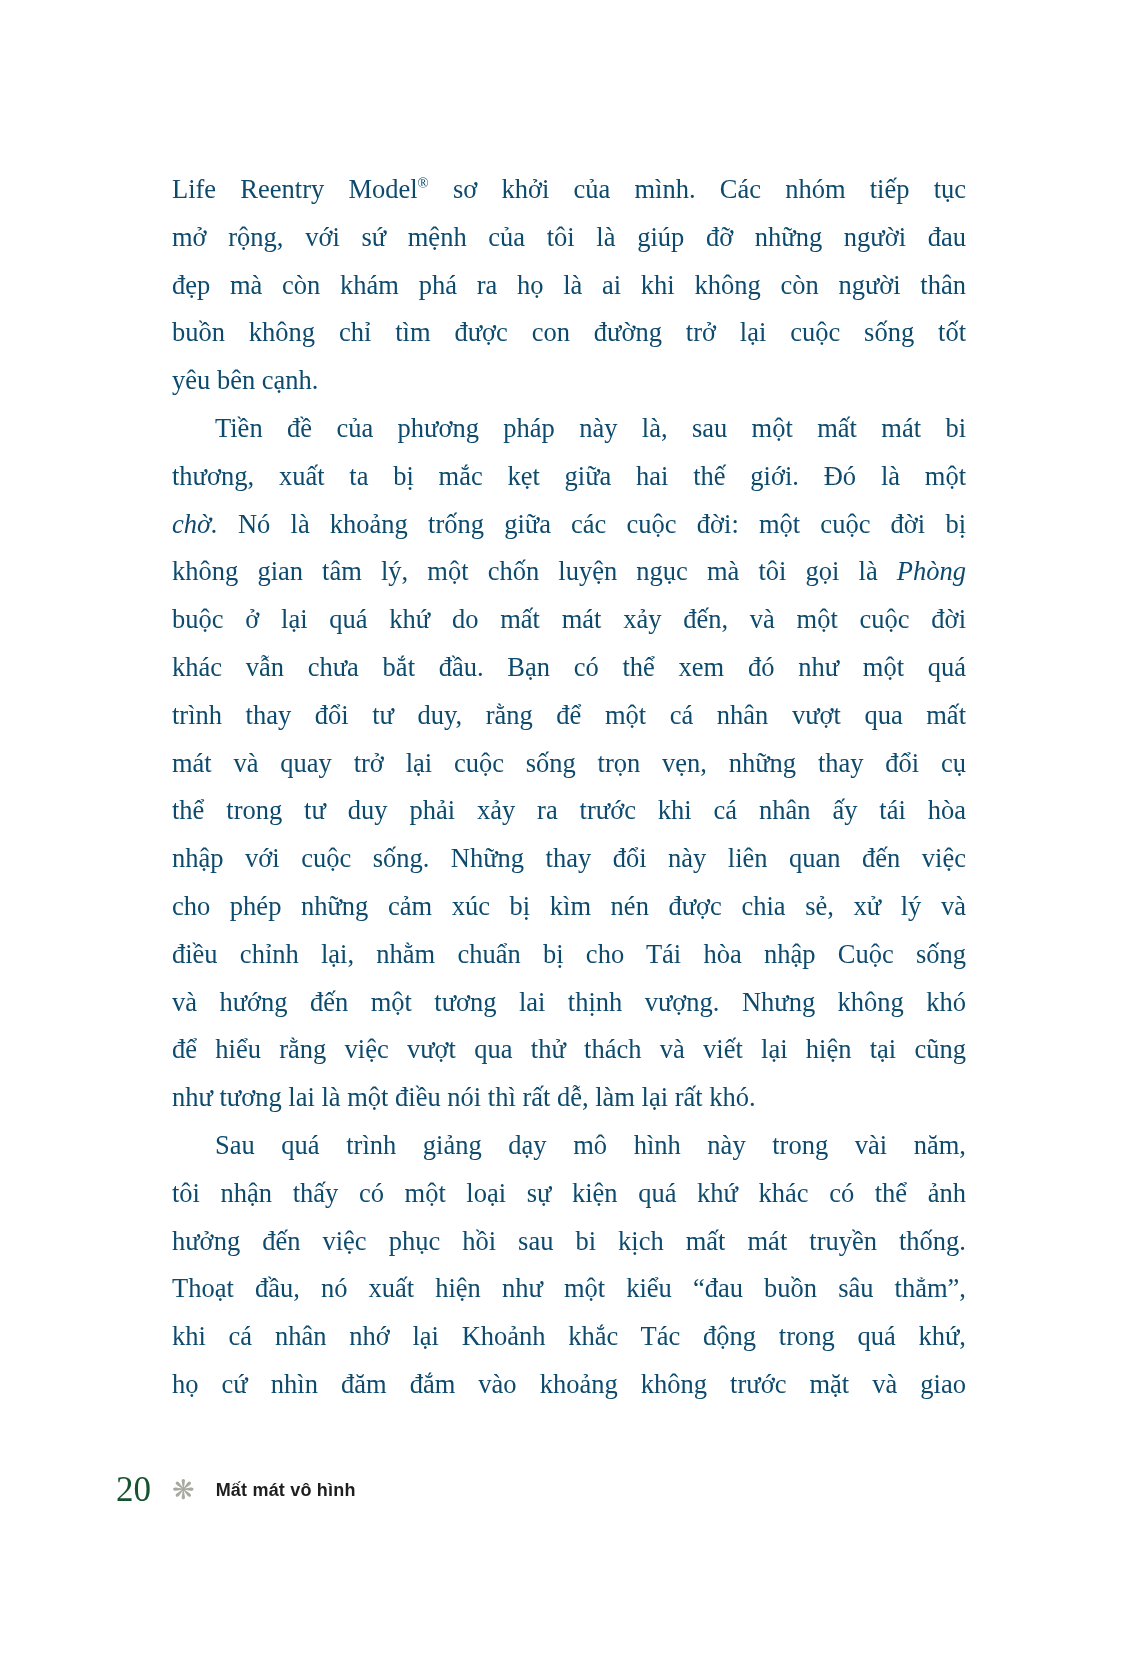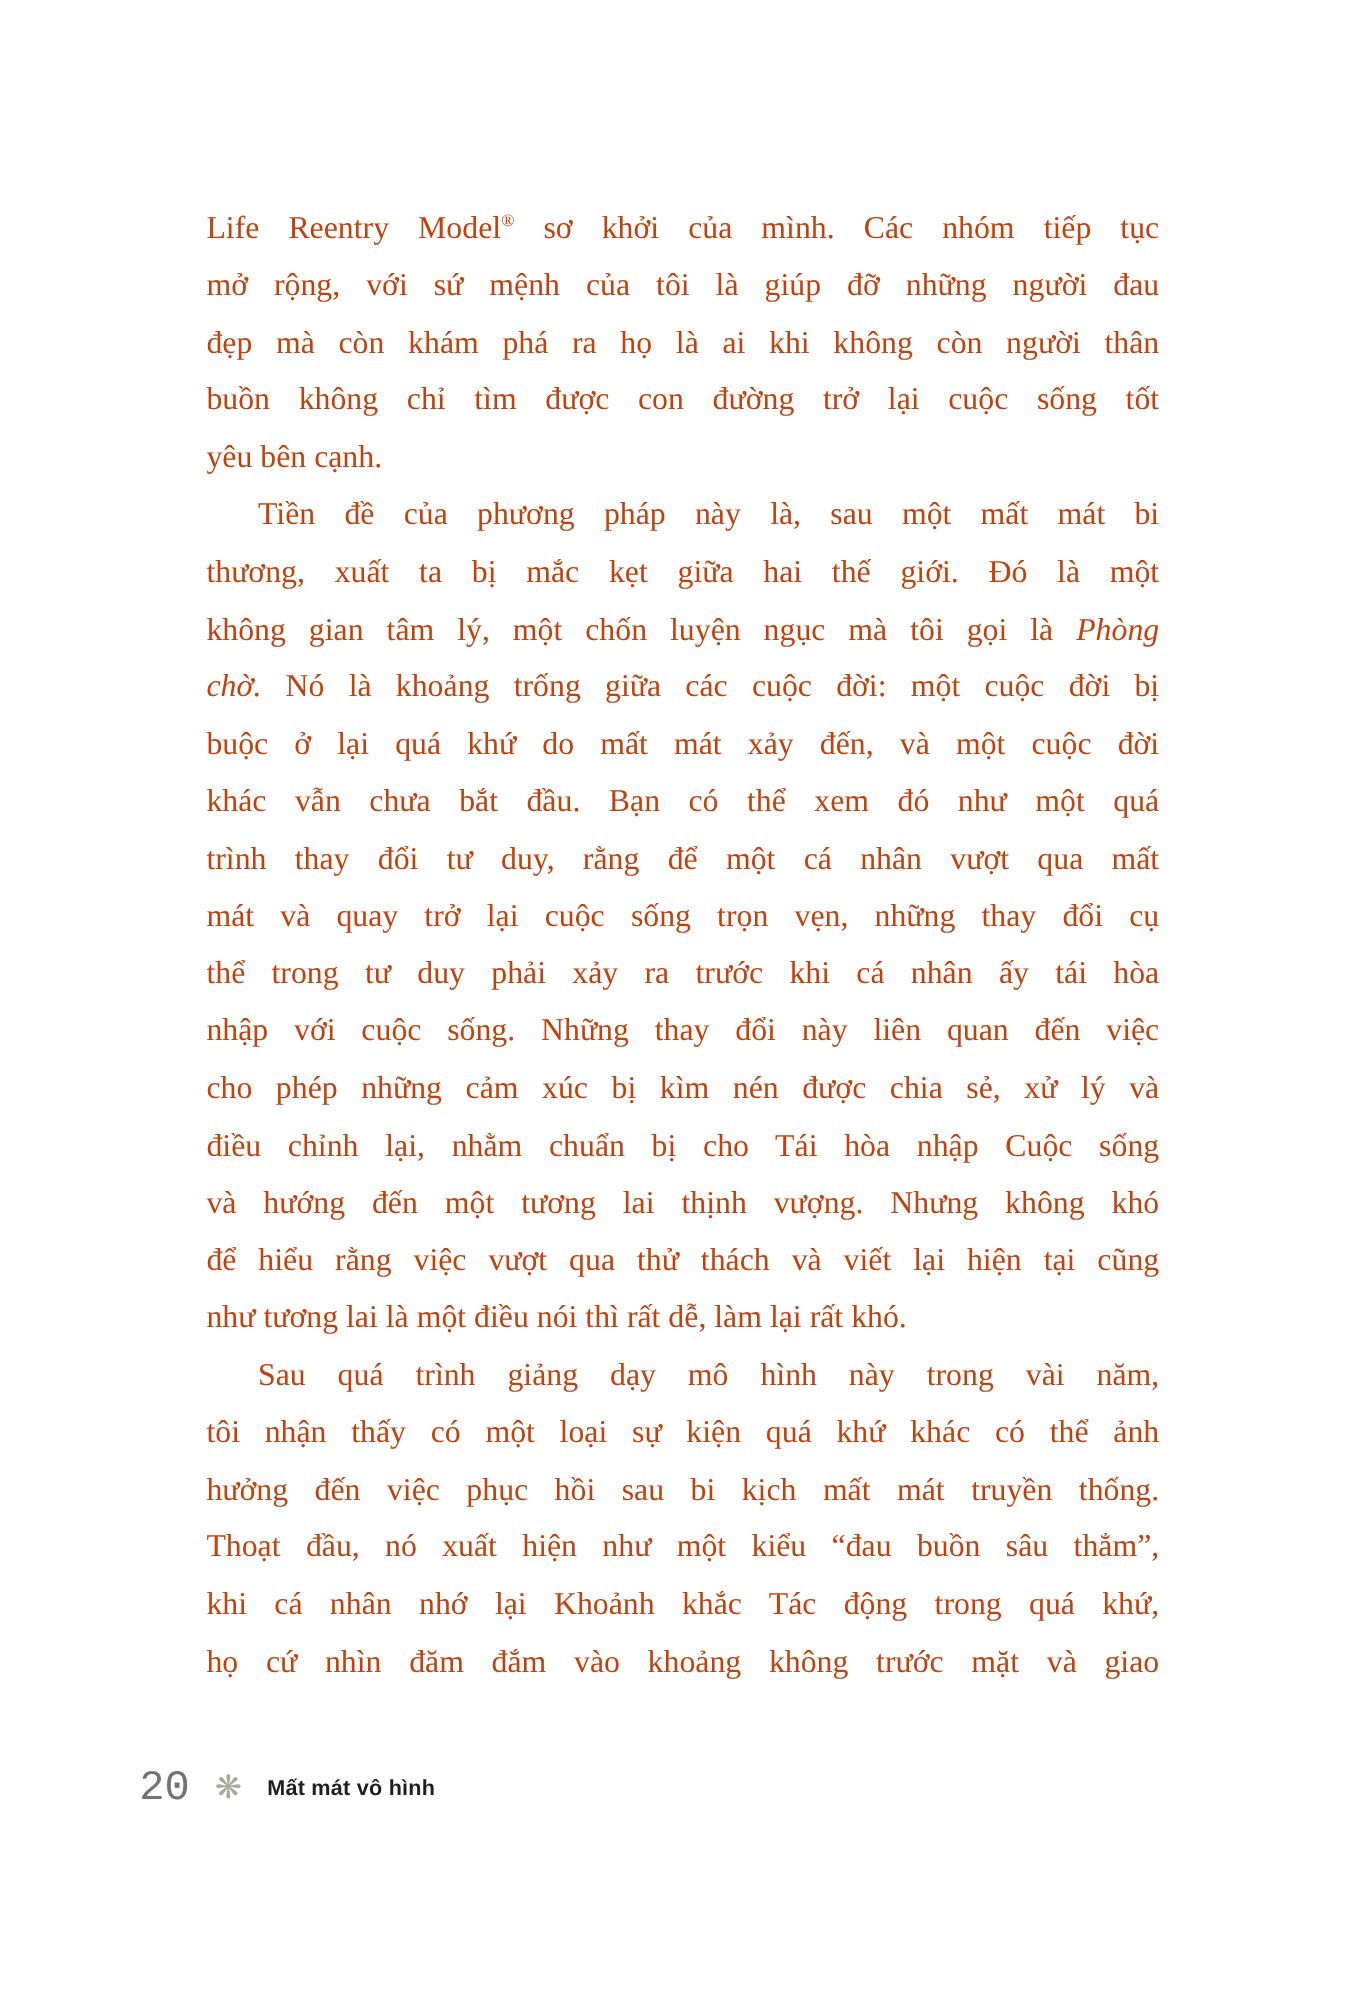--- a/index.html
+++ b/index.html
@@ -8,21 +8,21 @@
     background: #ffffff;
     position: relative;
     font-family: "Liberation Serif", "DejaVu Serif", serif;
     overflow: hidden;
   }
   .text-block {
     position: absolute;
     left: 172px;
     top: 166px;
     width: 794px;
-    color: #c2410c;
+    color: #0c4a6e;
     font-size: 26.5px;
   }
   .para + .para { margin-top: 0; }
   .line {
     line-height: 47.8px;
     text-align: justify;
     text-align-last: justify;
   }
   .line.endline { text-align-last: left; }
   .line.indent { text-indent: 43px; }
@@ -34,24 +34,24 @@
   .line .it { font-style: italic; }
   .footer {
     position: absolute;
     left: 116px;
     top: 1472px;
     display: flex;
     align-items: center;
     gap: 21px;
   }
   .page-num {
-    font-family: Liberation Mono, monospace;
+    font-family: Liberation Serif, serif;
     font-size: 35px;
     line-height: 36px;
-    color: #737373;
+    color: #14532d;
   }
   .ornament {
     font-family: "DejaVu Sans", sans-serif;
     font-size: 27px;
     line-height: 30px;
     color: #a9a9a1;
   }
   .footer-title {
     font-family: "Liberation Sans", "DejaVu Sans", sans-serif;
     font-weight: 600;
@@ -68,22 +68,22 @@
     <div class="para">
       <div class="line"><span>Life Reentry Model</span><sup>®</sup><span> sơ khởi của mình. Các nhóm tiếp tục</span></div>
       <div class="line"><span>mở rộng, với sứ mệnh của tôi là giúp đỡ những người đau</span></div>
       <div class="line"><span>đẹp mà còn khám phá ra họ là ai khi không còn người thân</span></div>
       <div class="line"><span>buồn không chỉ tìm được con đường trở lại cuộc sống tốt</span></div>
       <div class="line endline"><span>yêu bên cạnh.</span></div>
     </div>
     <div class="para">
       <div class="line indent"><span>Tiền đề của phương pháp này là, sau một mất mát bi</span></div>
       <div class="line"><span>thương, xuất ta bị mắc kẹt giữa hai thế giới. Đó là một</span></div>
+      <div class="line"><span class="it">chờ.</span><span> Nó là khoảng trống giữa các cuộc đời: một cuộc đời bị</span></div>
       <div class="line"><span>không gian tâm lý, một chốn luyện ngục mà tôi gọi là </span><span class="it">Phòng</span></div>
-      <div class="line"><span class="it">chờ.</span><span> Nó là khoảng trống giữa các cuộc đời: một cuộc đời bị</span></div>
       <div class="line"><span>buộc ở lại quá khứ do mất mát xảy đến, và một cuộc đời</span></div>
       <div class="line"><span>khác vẫn chưa bắt đầu. Bạn có thể xem đó như một quá</span></div>
       <div class="line"><span>trình thay đổi tư duy, rằng để một cá nhân vượt qua mất</span></div>
       <div class="line"><span>mát và quay trở lại cuộc sống trọn vẹn, những thay đổi cụ</span></div>
       <div class="line"><span>thể trong tư duy phải xảy ra trước khi cá nhân ấy tái hòa</span></div>
       <div class="line"><span>nhập với cuộc sống. Những thay đổi này liên quan đến việc</span></div>
       <div class="line"><span>cho phép những cảm xúc bị kìm nén được chia sẻ, xử lý và</span></div>
       <div class="line"><span>điều chỉnh lại, nhằm chuẩn bị cho Tái hòa nhập Cuộc sống</span></div>
       <div class="line"><span>và hướng đến một tương lai thịnh vượng. Nhưng không khó</span></div>
       <div class="line"><span>để hiểu rằng việc vượt qua thử thách và viết lại hiện tại cũng</span></div>

